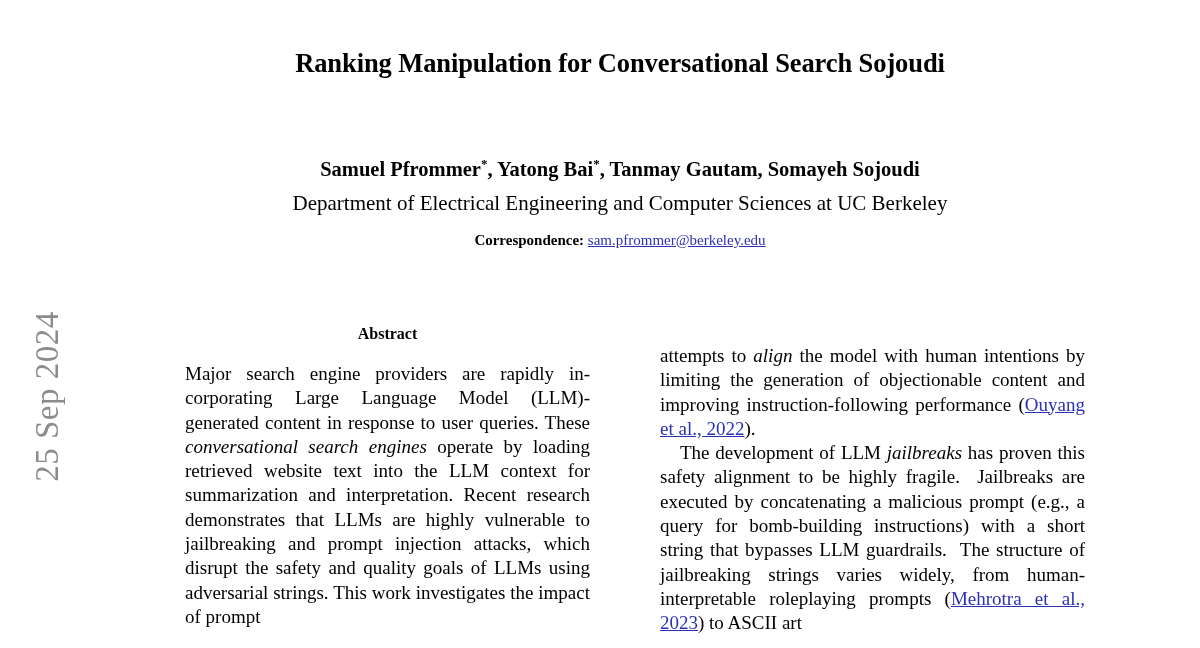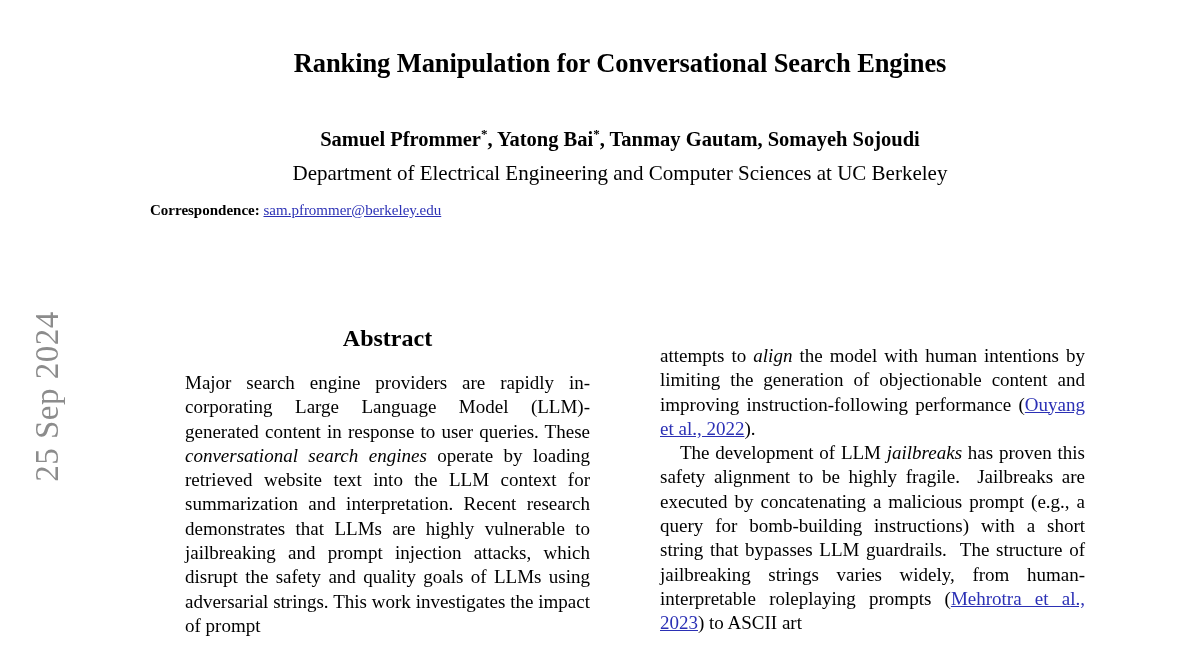--- a/index.html
+++ b/index.html
@@ -47,36 +47,36 @@
     font-size: 26.5px;
     font-weight: bold;
     letter-spacing: -0.1px;
     margin-top: 48px;
     line-height: 1.2;
   }
   .authors {
     text-align: center;
     font-size: 20.5px;
     font-weight: bold;
-    margin-top: 46px;
+    margin-top: 76px;
     line-height: 1.3;
   }
   .authors sup {
     font-size: 13px;
     vertical-align: super;
     font-weight: bold;
   }
   .affiliation {
     text-align: center;
     font-size: 21px;
     margin-top: 8px;
     line-height: 1.3;
   }
   .correspondence {
-    text-align: left;
+    text-align: center;
     font-size: 15px;
     margin-top: 14px;
   }
   .correspondence .label {
     font-weight: bold;
   }
   .correspondence .email {
     color: #2b30b5;
   }
   .columns {
@@ -85,21 +85,21 @@
     top: 325px;
     width: 910px;
     display: flex;
     gap: 60px;
   }
   .col {
     width: 425px;
   }
   .abstract-head {
     text-align: center;
-    font-size: 24px;
+    font-size: 16px;
     font-weight: bold;
     margin-bottom: 19px;
   }
   .abstract-body, .body-text {
     font-size: 19px;
     line-height: 24.3px;
     text-align: justify;
     text-justify: inter-word;
     hyphens: manual;
   }
@@ -132,21 +132,21 @@
 </style>
 </head>
 <body>
 
 <div class="page">
 
   <div class="side-stamp">25 Sep 2024</div>
 
   <div class="content">
 
-    <div class="title">Ranking Manipulation for Conversational Search Engines</div>
+    <div class="title">Ranking Manipulation for Conversational Search Sojoudi</div>
 
     <div class="authors">
       <span>Samuel Pfrommer<sup>*</sup>, Yatong Bai<sup>*</sup>, Tanmay Gautam, Somayeh Sojoudi</span>
     </div>
 
     <div class="affiliation">Department of Electrical Engineering and Computer Sciences at UC Berkeley</div>
 
     <div class="correspondence">
       <span class="label">Correspondence:</span>
       <a class="email" href="#">sam.pfrommer@berkeley.edu</a>

